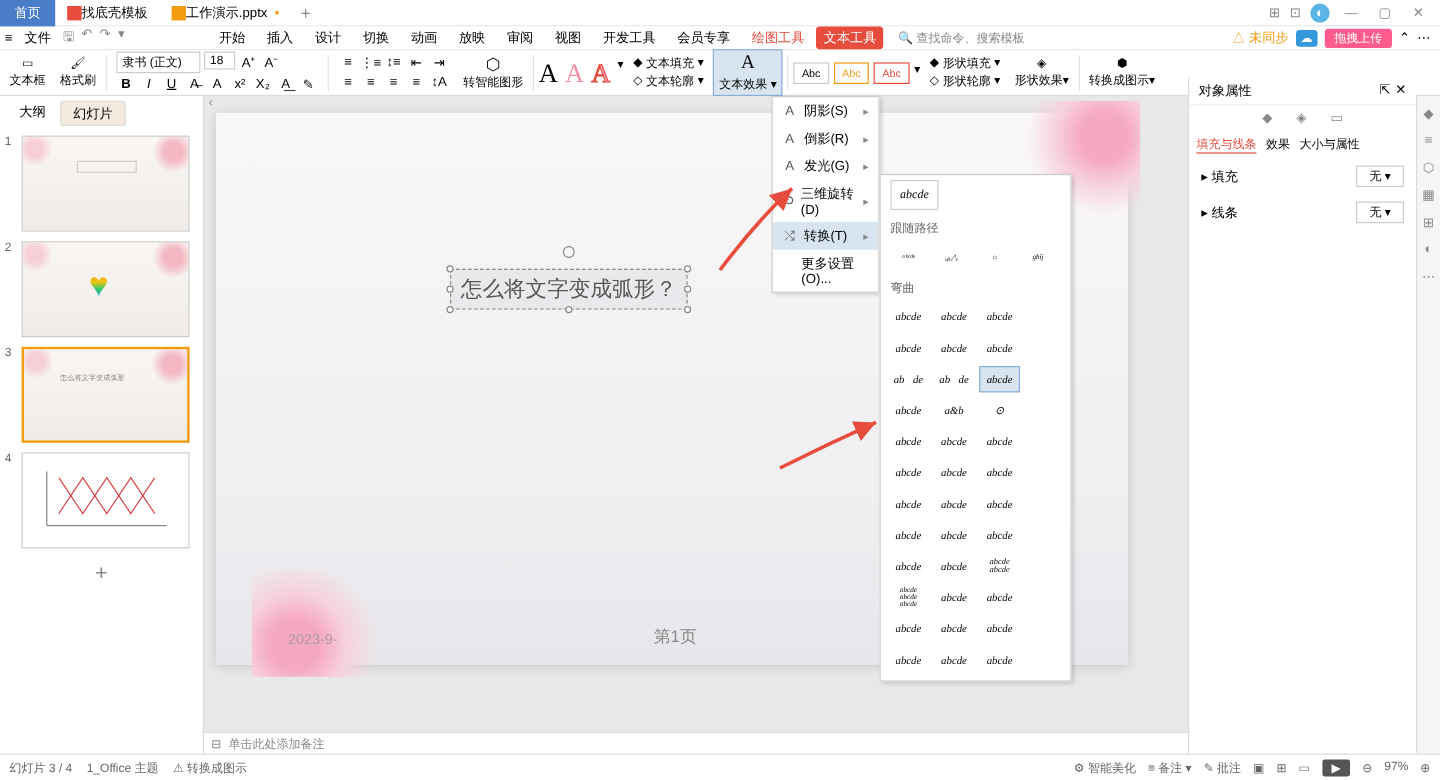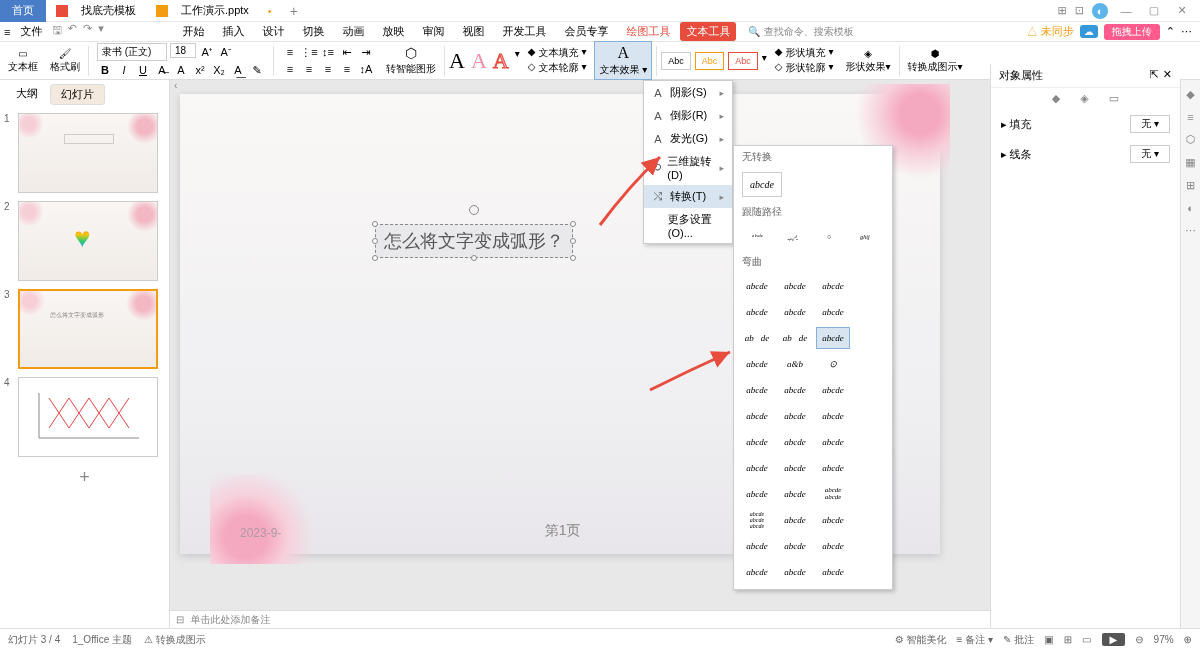--- a/index.html
+++ b/index.html
@@ -1,21 +1,21 @@
 <!DOCTYPE html>
 <html><head>
 <meta charset="utf-8">
 <style>
 * { margin: 0; padding: 0; box-sizing: border-box; font-family: "Microsoft YaHei", sans-serif; }
 body { width: 1200px; height: 650px; background: #f5f5f5; overflow: hidden; position: relative; }
 
 
 .titlebar { height: 22px; background: #fff; display: flex; align-items: center; border-bottom: 1px solid #e5e5e5; }
 .tab-home { background: #4a7dc7; color: #fff; padding: 2px 12px; font-size: 11px; height: 22px; display: flex; align-items: center; }
-.doc-tab { display: flex; align-items: center; padding: 2px 10px; font-size: 11px; gap: 13px; }
+.doc-tab { display: flex; align-items: center; padding: 2px 10px; font-size: 11px; gap: 0; }
 .doc-tab.active { background: #fff; }
 .doc-icon { width: 12px; height: 12px; }
 .doc-icon.red { background: #e74c3c; }
 .doc-icon.orange { background: #f39c12; }
 .tab-plus { margin-left: 8px; color: #888; font-size: 14px; }
 .titlebar-right { margin-left: auto; display: flex; gap: 8px; align-items: center; padding-right: 8px; font-size: 11px; color: #888; }
 .win-btn { width: 20px; text-align: center; }
 
 
 .menubar { height: 20px; background: #fff; display: flex; align-items: center; padding-left: 4px; gap: 2px; font-size: 11px; border-bottom: 1px solid #e5e5e5; }
@@ -368,21 +368,20 @@
       <span>转换(T)</span>
       <span class="effect-arrow">▸</span>
     </div>
   <div class="effect-item">
       <span class="eff-icon"></span>
       <span>更多设置(O)...</span>
     </div>
 </div>
 
 <div class="transform-menu">
-  <div class="tm-header">无转换</div>
   <div class="tm-none">abcde</div>
   <div class="tm-header">跟随路径</div>
   <div class="tm-path-row">
     <div class="tm-path">ᵃᵇᶜᵈᵉ</div>
     <div class="tm-path">ₐᵦ꜀ᵈₑ</div>
     <div class="tm-path">○</div>
     <div class="tm-path" style="font-size:6px">ghij</div>
   </div>
   <div class="tm-header">弯曲</div>
   <div class="tm-grid">
@@ -448,20 +447,25 @@
     <div class="rp-close">
         <span>⇱</span>
         <span>✕</span>
       </div>
   </div>
   <div style="display:flex;justify-content:center;gap:20px;padding:4px;color:#888">
     <span>◆</span>
     <span>◈</span>
     <span>▭</span>
   </div>
+  <div class="rp-subtabs">
+    <span class="rp-subtab active">填充与线条</span>
+    <span class="rp-subtab">效果</span>
+    <span class="rp-subtab">大小与属性</span>
+  </div>
   <div class="rp-section">
     <span>▸ <span>填充</span></span>
     <span class="rp-select"><span>无</span> ▾</span>
   </div>
   <div class="rp-section">
     <span>▸ <span>线条</span></span>
     <span class="rp-select"><span>无</span> ▾</span>
   </div>
 </div>
 

